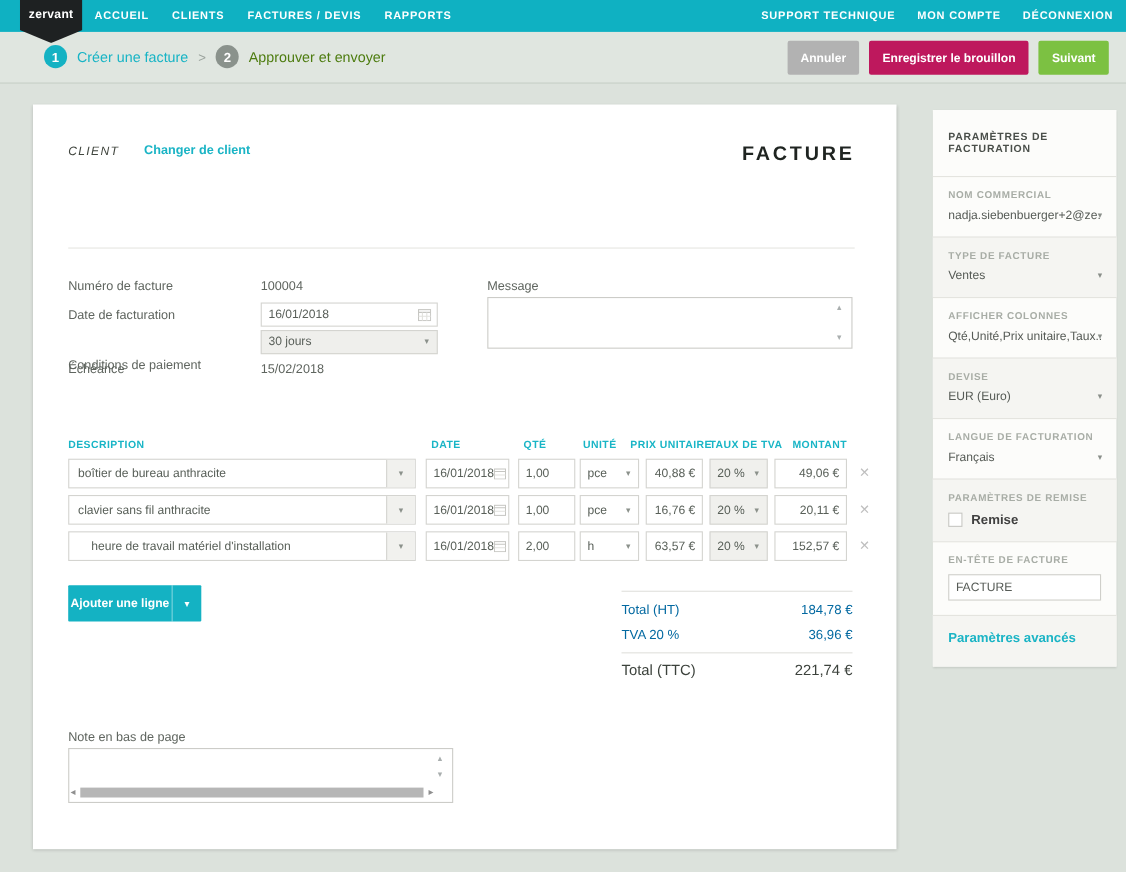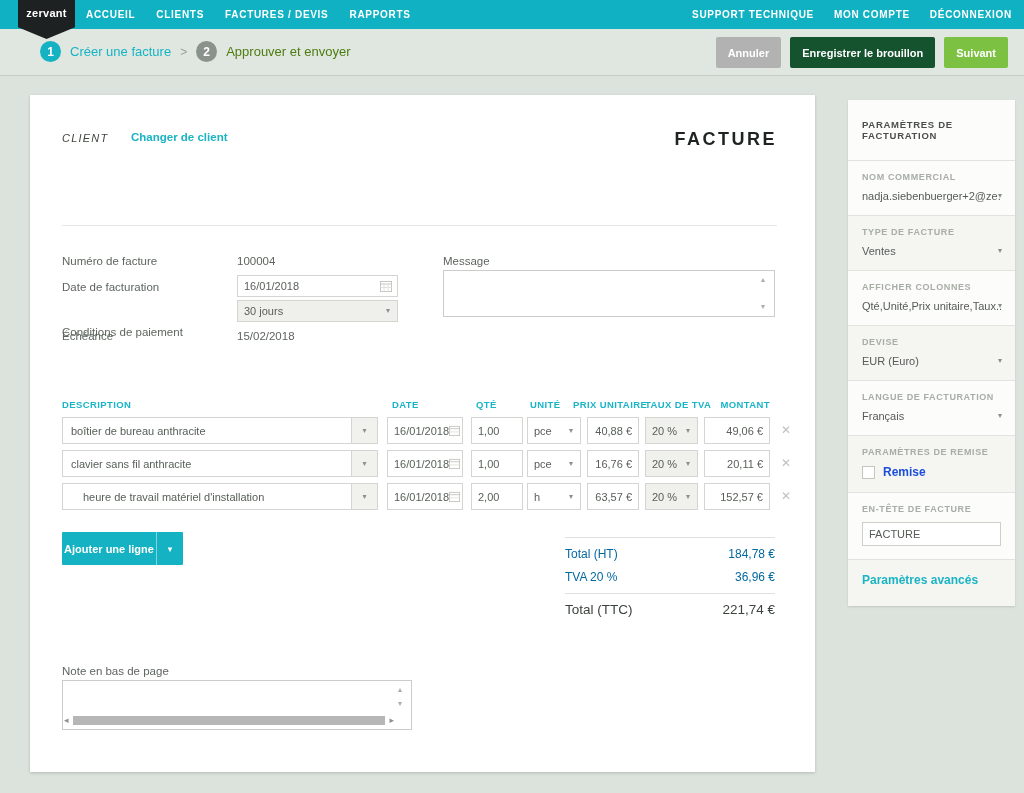--- a/index.html
+++ b/index.html
@@ -25,21 +25,21 @@
   .step-circle { width:21px; height:21px; border-radius:50%; color:#fff; font-size:12px; font-weight:bold; display:flex; align-items:center; justify-content:center; }
   .step-circle.active { background:#14b2c3; }
   .step-circle.inactive { background:#8a928c; }
   .step-label { font-size:13px; }
   .step-label.active { color:#17b4c5; }
   .step-label.inactive { color:#4d7c0f; }
   .step-sep { color:#99a19b; font-size:12px; }
   .stepbar .actions { position:absolute; right:16px; top:8px; display:flex; gap:9px; }
   .btn { height:31px; border:none; border-radius:2px; color:#fff; font-family:"Liberation Sans",sans-serif; font-size:11px; font-weight:bold; padding:0 12px; cursor:pointer; }
   .btn-gray { background:#b2b2b2; }
-  .btn-teal { background:#14532d; }
+  .btn-teal { background:#be185d; }
   .btn-green { background:#7cc142; }
   
   .card { position:absolute; left:30px; top:95px; width:785px; height:677px; background:#fff; box-shadow:0 1px 3px rgba(0,0,0,.18); }
   .client-label { position:absolute; left:32px; top:37px; font-size:11px; letter-spacing:1.2px; color:#41463f;font-style:italic; }
   .change-client { position:absolute; left:101px; top:36px; font-size:11.5px; font-weight:bold; color:#1ab4c5; cursor:pointer; }
   .doc-title { position:absolute; right:38px; top:34px; font-size:18px; font-weight:bold; letter-spacing:2.5px; color:#1f2421; }
   .client-block { position:absolute; left:32px; top:76px; font-size:11px; color:#9aa19a; line-height:1.45; }
   .client-block .cname { color:#8b928b; }
   .hr { position:absolute; left:32px; right:38px; height:1px; background:#e6e6e2; }
   .meta-label { position:absolute; left:32px; font-size:11.5px; color:#5f655f; }
@@ -71,21 +71,21 @@
   .sidebar { position:absolute; left:848px; top:100px; width:167px; background:#fcfcfa; box-shadow:0 1px 2px rgba(0,0,0,.12); }
   .sb-sec { position:relative; padding:11px 14px 13px; border-top:1px solid #e4e4df; }
   .sb-sec:first-child { border-top:none; }
   .sb-sec.tint { background:#f5f5f2; }
   .sb-title { font-size:9.5px; font-weight:bold; letter-spacing:.7px; color:#4a4f4a; padding:19px 14px; }
   .sb-label { font-size:9px; font-weight:bold; letter-spacing:.6px; color:#a8ada6; margin-bottom:8px; }
   .sb-value { font-size:11px; color:#565b56; white-space:nowrap; overflow:hidden; padding-right:14px; cursor:pointer; }
   .sb-caret { position:absolute; right:13px; bottom:15px; color:#8a8f8a; font-size:8px; }
   .sb-check-row { display:flex; align-items:center; gap:8px; cursor:pointer; }
   .sb-checkbox { width:13px; height:13px; border:1px solid #c6c6c1; background:#fff; flex:none; }
-  .sb-check-label { font-size:12px; font-weight:bold; color:#1d4ed8; }
+  .sb-check-label { font-size:12px; font-weight:bold; color:#404040; }
   .sb-input { width:100%; height:24px; border:1px solid #cfcfca; font-family:"Liberation Sans",sans-serif; font-size:11px; color:#565b56; padding:0 6px; background:#fff; outline:none; }
   .sb-link { font-size:12px; font-weight:bold; color:#1ab4c5; cursor:pointer; padding:2px 0 6px; }
 </style>
 </head>
 <body>
 
 <div class="topnav">
   <div class="nav-left">
     <span class="navitem">ACCUEIL</span>
     <span class="navitem">CLIENTS</span>

